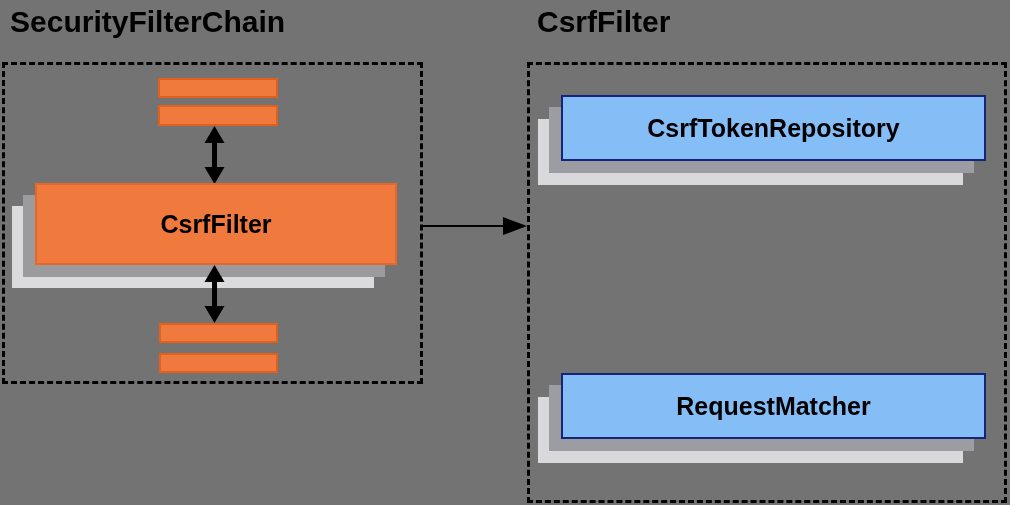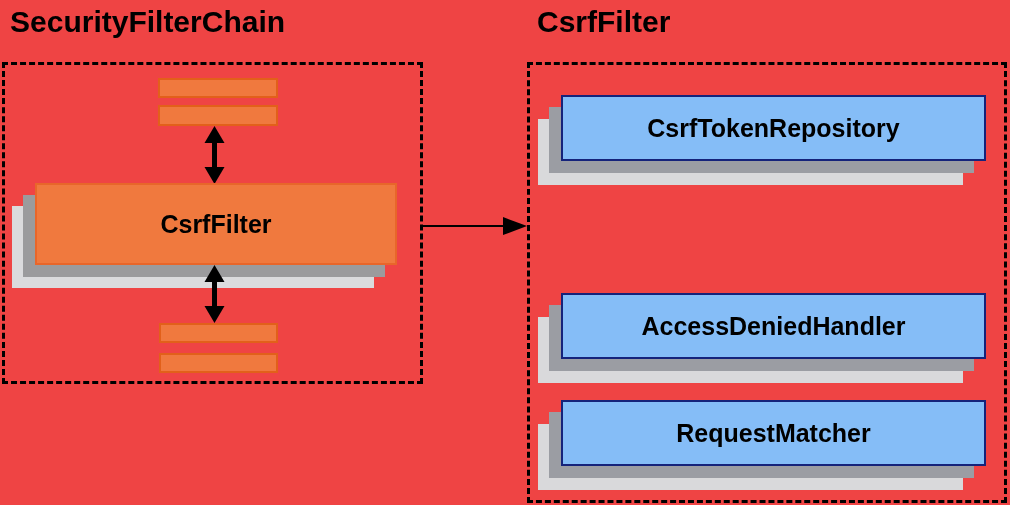--- a/index.html
+++ b/index.html
@@ -5,21 +5,21 @@
   html, body {
     margin: 0;
     padding: 0;
     background: #ffffff;
     font-family: "Liberation Sans", sans-serif;
   }
   .page {
     position: relative;
     width: 1010px;
     height: 505px;
-    background: #ef4444;
+    background: #737373;
     overflow: hidden;
   }
   .title {
     position: absolute;
     top: 5px;
     font-size: 30px;
     font-weight: 700;
     color: #000000;
     letter-spacing: 0px;
     white-space: nowrap;
@@ -74,21 +74,21 @@
     background: #85BDF7;
     border: 2px solid #15237B;
     box-shadow: -12px 12px 0 0 #9B9DA3, -23px 24px 0 0 #D9D9DB;
     display: flex;
     align-items: center;
     justify-content: center;
   }
   .comp-1 { top: 95px; }
   .comp-2 { top: 194px; }
   .comp-3 { top: 293px; }
-  .comp-4 { top: 400px; }
+  .comp-4 { top: 373px; }
   .component span {
     font-size: 25px;
     font-weight: 700;
     color: #000000;
   }
 
   .varrow {
     position: absolute;
     left: 201px;
     width: 27px;
@@ -142,21 +142,18 @@
     <polygon points="104,10 80,1 80,19" fill="#000000"></polygon>
   </svg>
 
   <div class="dashed-box detail-box"></div>
 
   <div class="component comp-1">
     <span>CsrfTokenRepository</span>
   </div>
 
 
-  <div class="component comp-3">
-    <span>AccessDeniedHandler</span>
-  </div>
 
   <div class="component comp-4">
     <span>RequestMatcher</span>
   </div>
 
 </div>
 
 </body></html>

